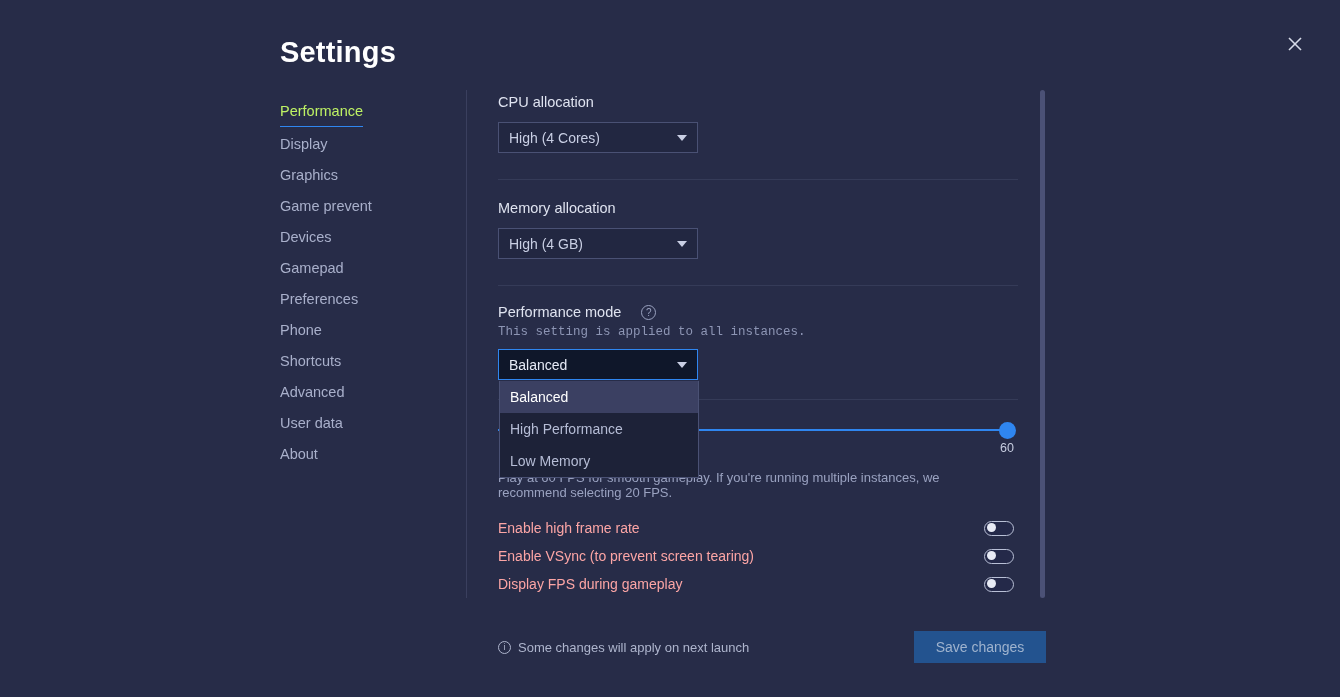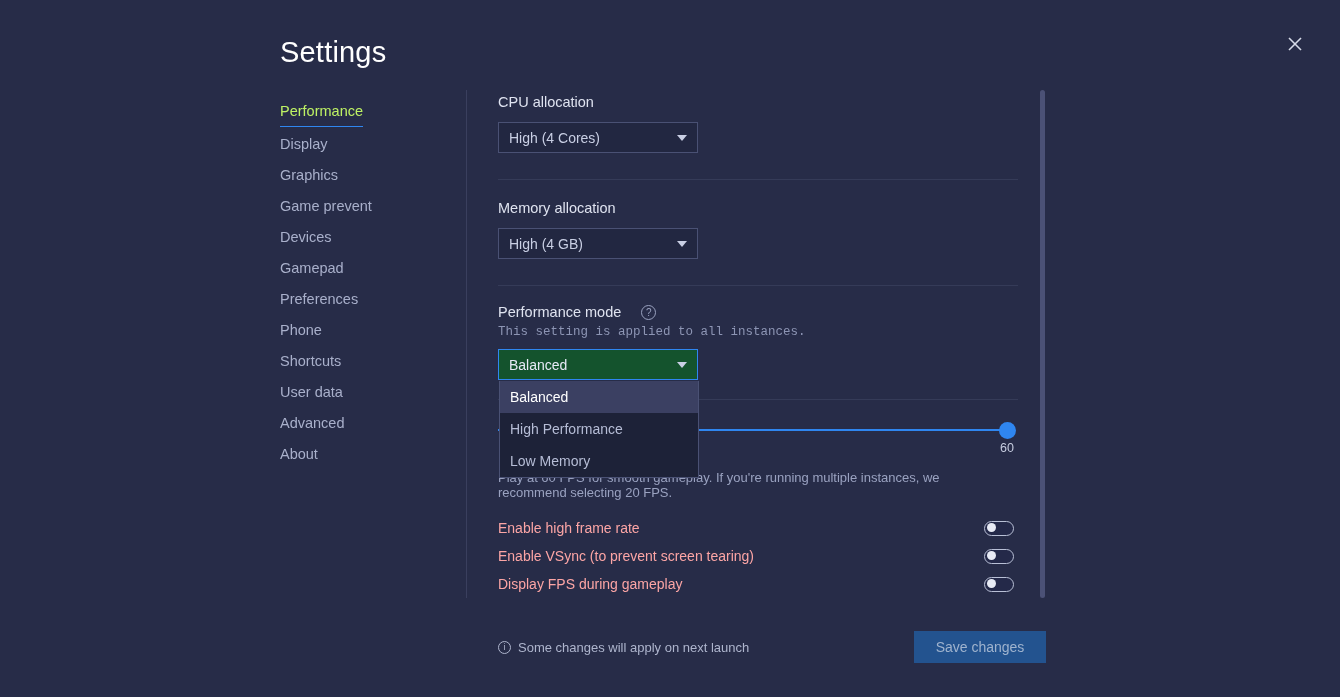--- a/index.html
+++ b/index.html
@@ -32,21 +32,21 @@
     cursor: pointer;
   }
   .close-btn svg { display: block; }
 
   
   .page-title {
     position: absolute;
     left: 280px;
     top: 36px;
     font-size: 29px;
-    font-weight: normal;
+    font-weight: bold;
     color: #ffffff;
     letter-spacing: 0.2px;
   }
 
   
   .sidebar {
     position: absolute;
     left: 280px;
     top: 98px;
     width: 170px;
@@ -138,21 +138,21 @@
     flex: 1;
   }
   .select .caret {
     width: 0; height: 0;
     border-left: 5px solid transparent;
     border-right: 5px solid transparent;
     border-top: 6px solid #c9cfe4;
   }
   .select.open {
     border: 1.5px solid #2f86f0;
-    background: #14532d;
+    background: #0f172a;
     gap: 47px;
   }
   .select.open .val { color: #e6eaf6; }
 
   .dropdown-list {
     position: absolute;
     left: 0;
     top: 31px;
     width: 200px;
     background: #1d2238;
@@ -346,24 +346,24 @@
     <div class="nav-row">
       <div class="nav-item">Preferences</div>
     </div>
     <div class="nav-row">
       <div class="nav-item">Phone</div>
     </div>
     <div class="nav-row">
       <div class="nav-item">Shortcuts</div>
     </div>
     <div class="nav-row">
+      <div class="nav-item">Advanced</div>
+    </div>
+    <div class="nav-row">
       <div class="nav-item">User data</div>
-    </div>
-    <div class="nav-row">
-      <div class="nav-item">Advanced</div>
     </div>
     <div class="nav-row">
       <div class="nav-item">About</div>
     </div>
   </div>
 
   <div class="v-divider"></div>
 
   <div class="content">
 

